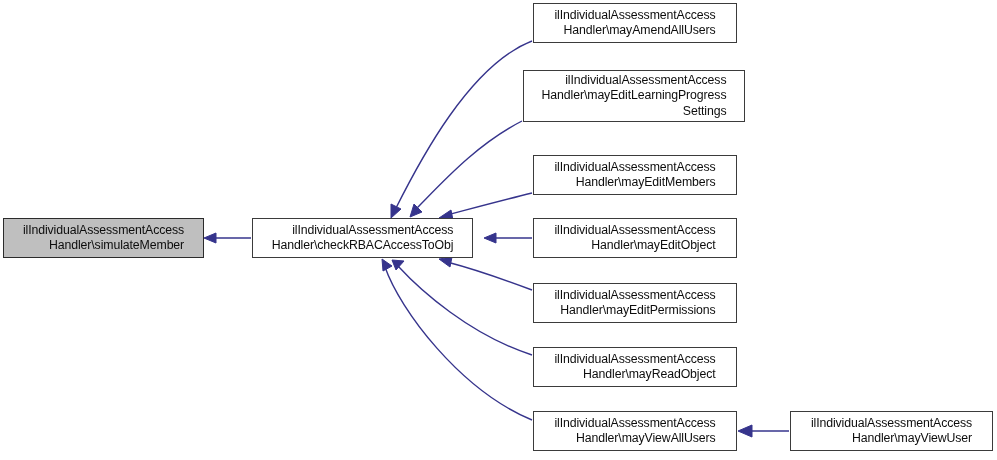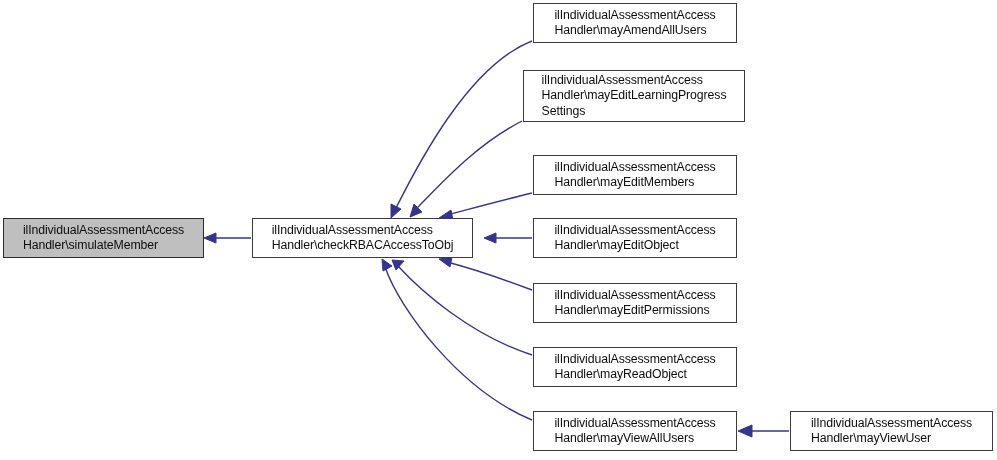--- a/index.html
+++ b/index.html
@@ -26,21 +26,21 @@
   }
   .node {
     position: absolute;
     box-sizing: border-box;
     border: 1px solid #3b3b3b;
     background: #ffffff;
     color: #0d0d0d;
     display: flex;
     align-items: center;
     justify-content: center;
-    text-align: left;
+    text-align: right;
     font-size: 12.3px;
     line-height: 15.5px;
     letter-spacing: -0.1px;
     white-space: pre-line;
     z-index: 2;
   }
   .node.highlight {
     background: #bfbfbf;
     border: 1px solid #2b2b2b;
   }

